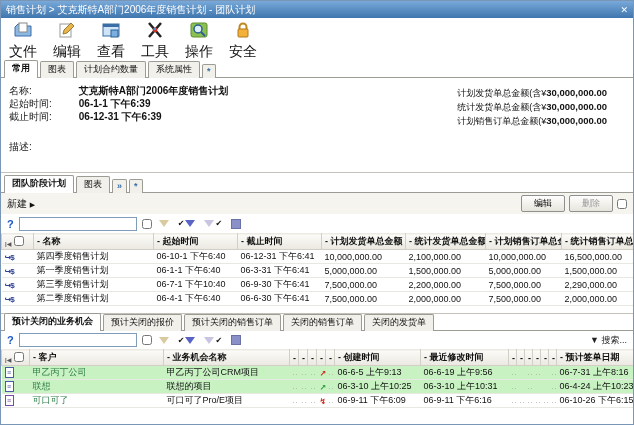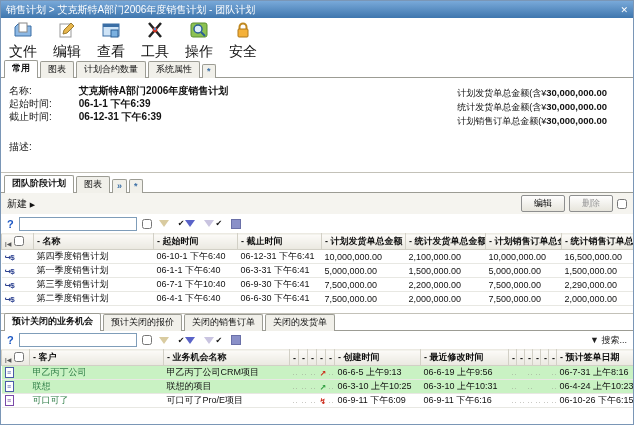--- a/index.html
+++ b/index.html
@@ -271,20 +271,21 @@
       <td>2,000,000.00</td>
     </tr>
   </tbody>
     </table>
   <div class="midfill"></div>
 
   <div class="bottom">
     <div class="tabs">
       <span class="tab active">预计关闭的业务机会</span>
       <span class="tab">预计关闭的报价</span>
+      <span class="tab">预计关闭的销售订单</span>
       <span class="tab">关闭的销售订单</span>
       <span class="tab">关闭的发货单</span>
     </div>
 
     <div class="search-row">
       <span class="q">?</span>
       <input class="search" value="" style="">
       <input type="checkbox" style="">
       <span class="ficon">
           <span class="funnel"></span>

